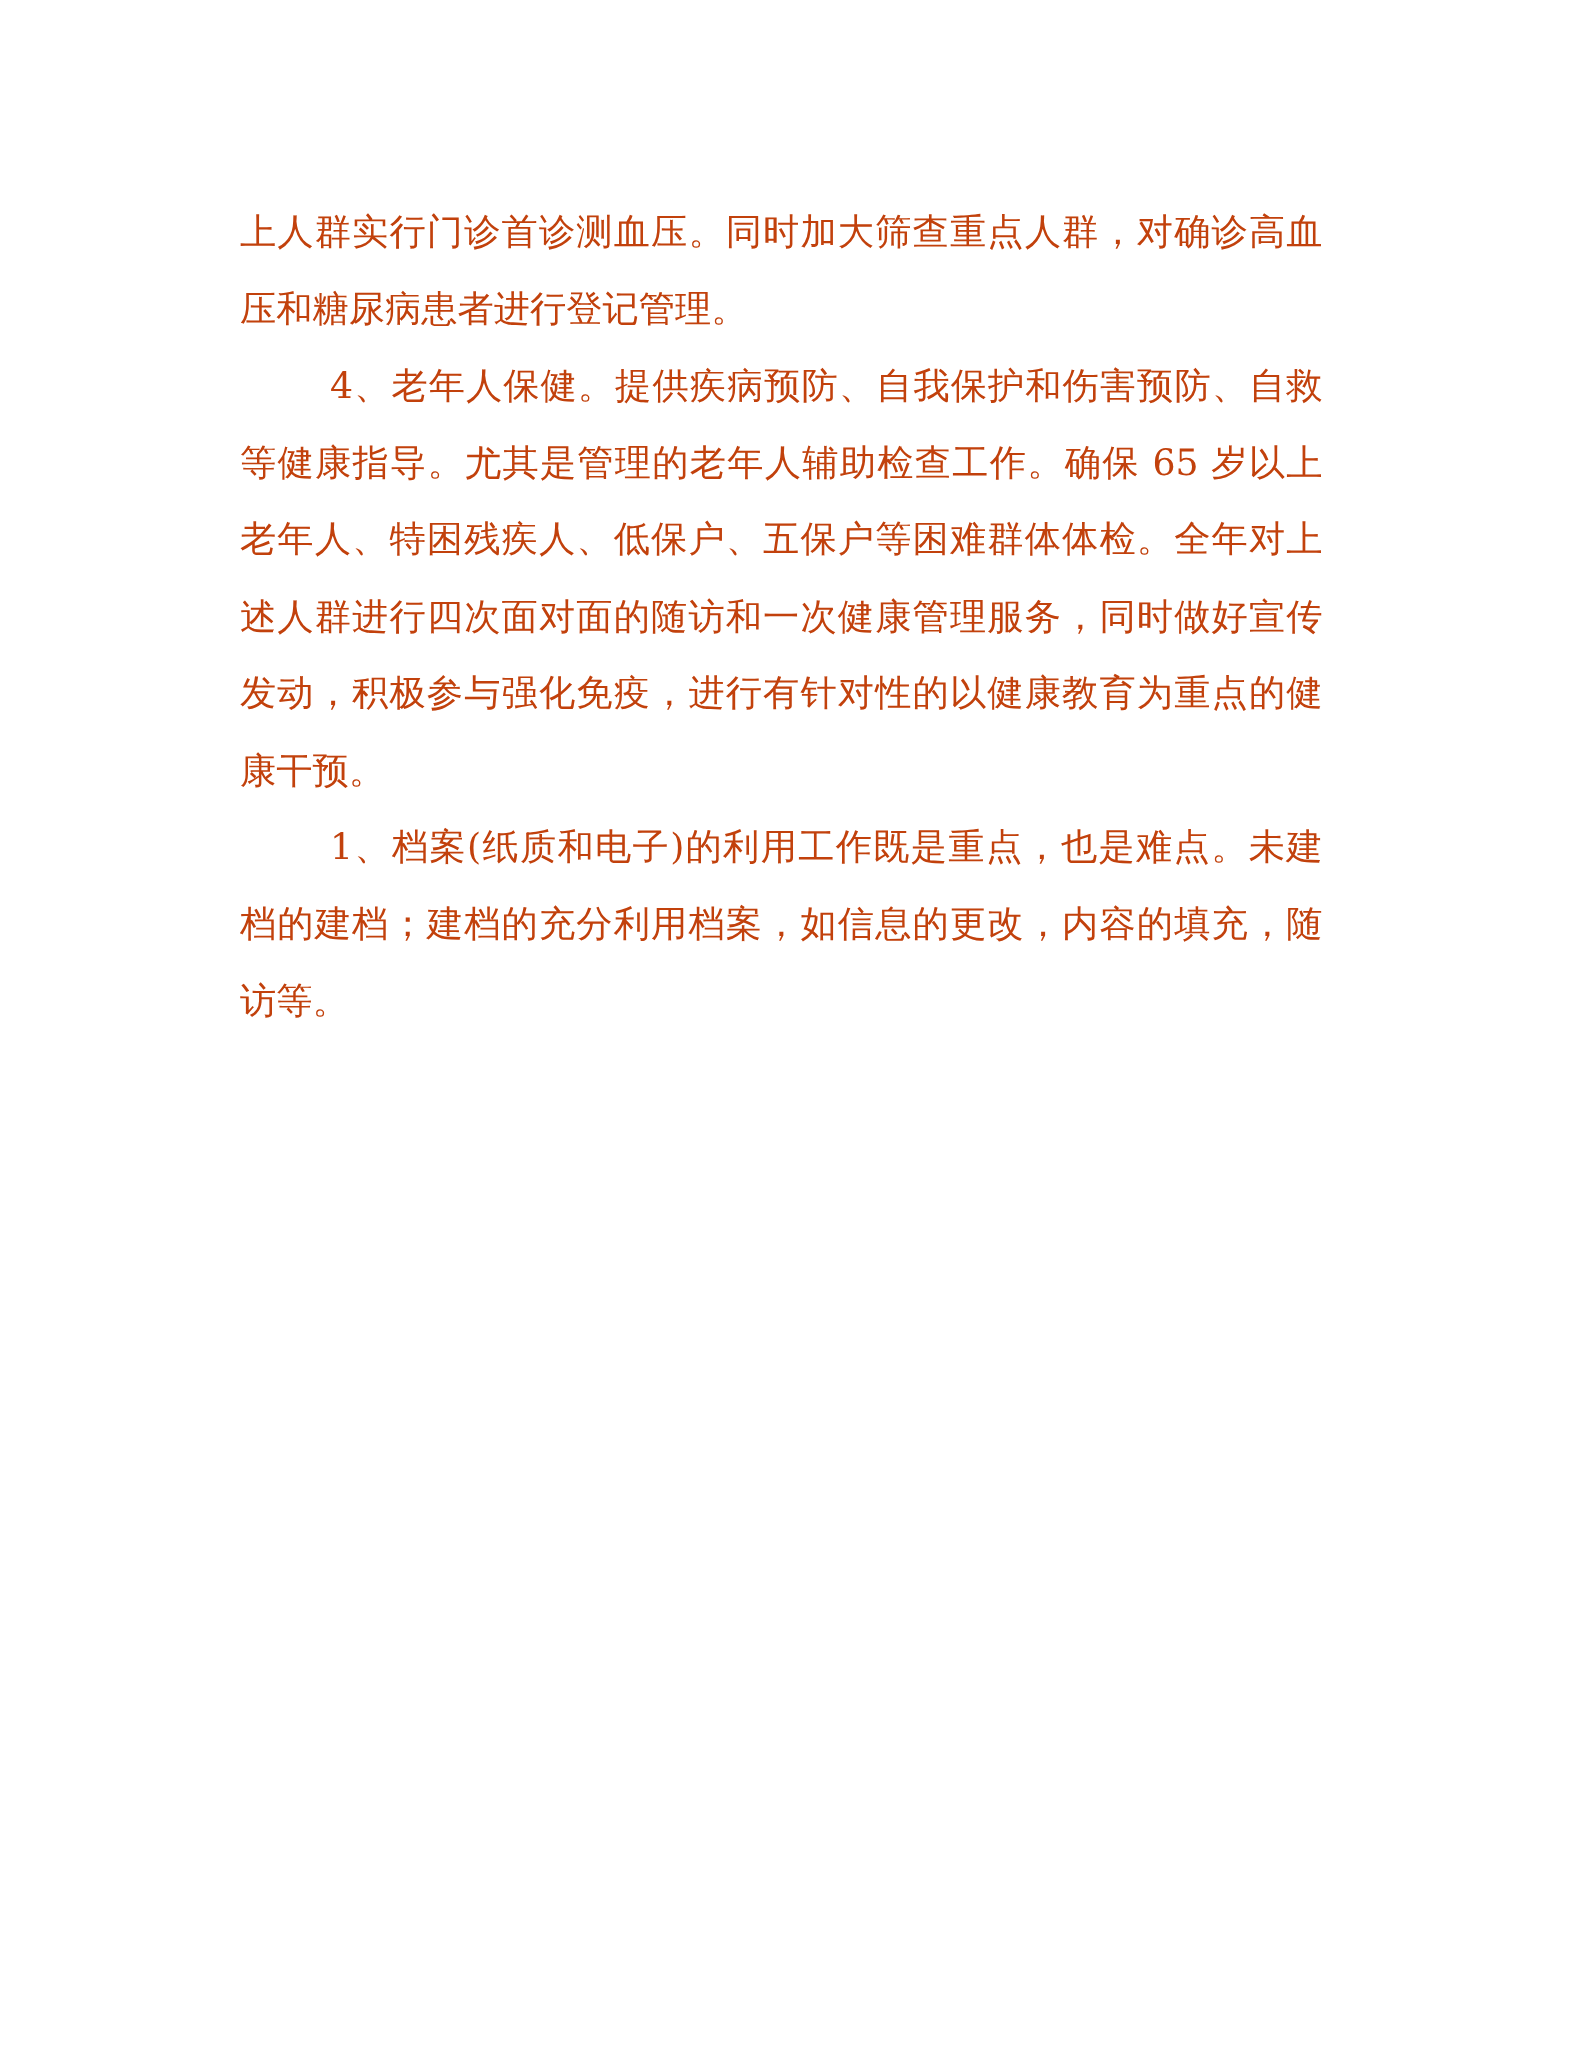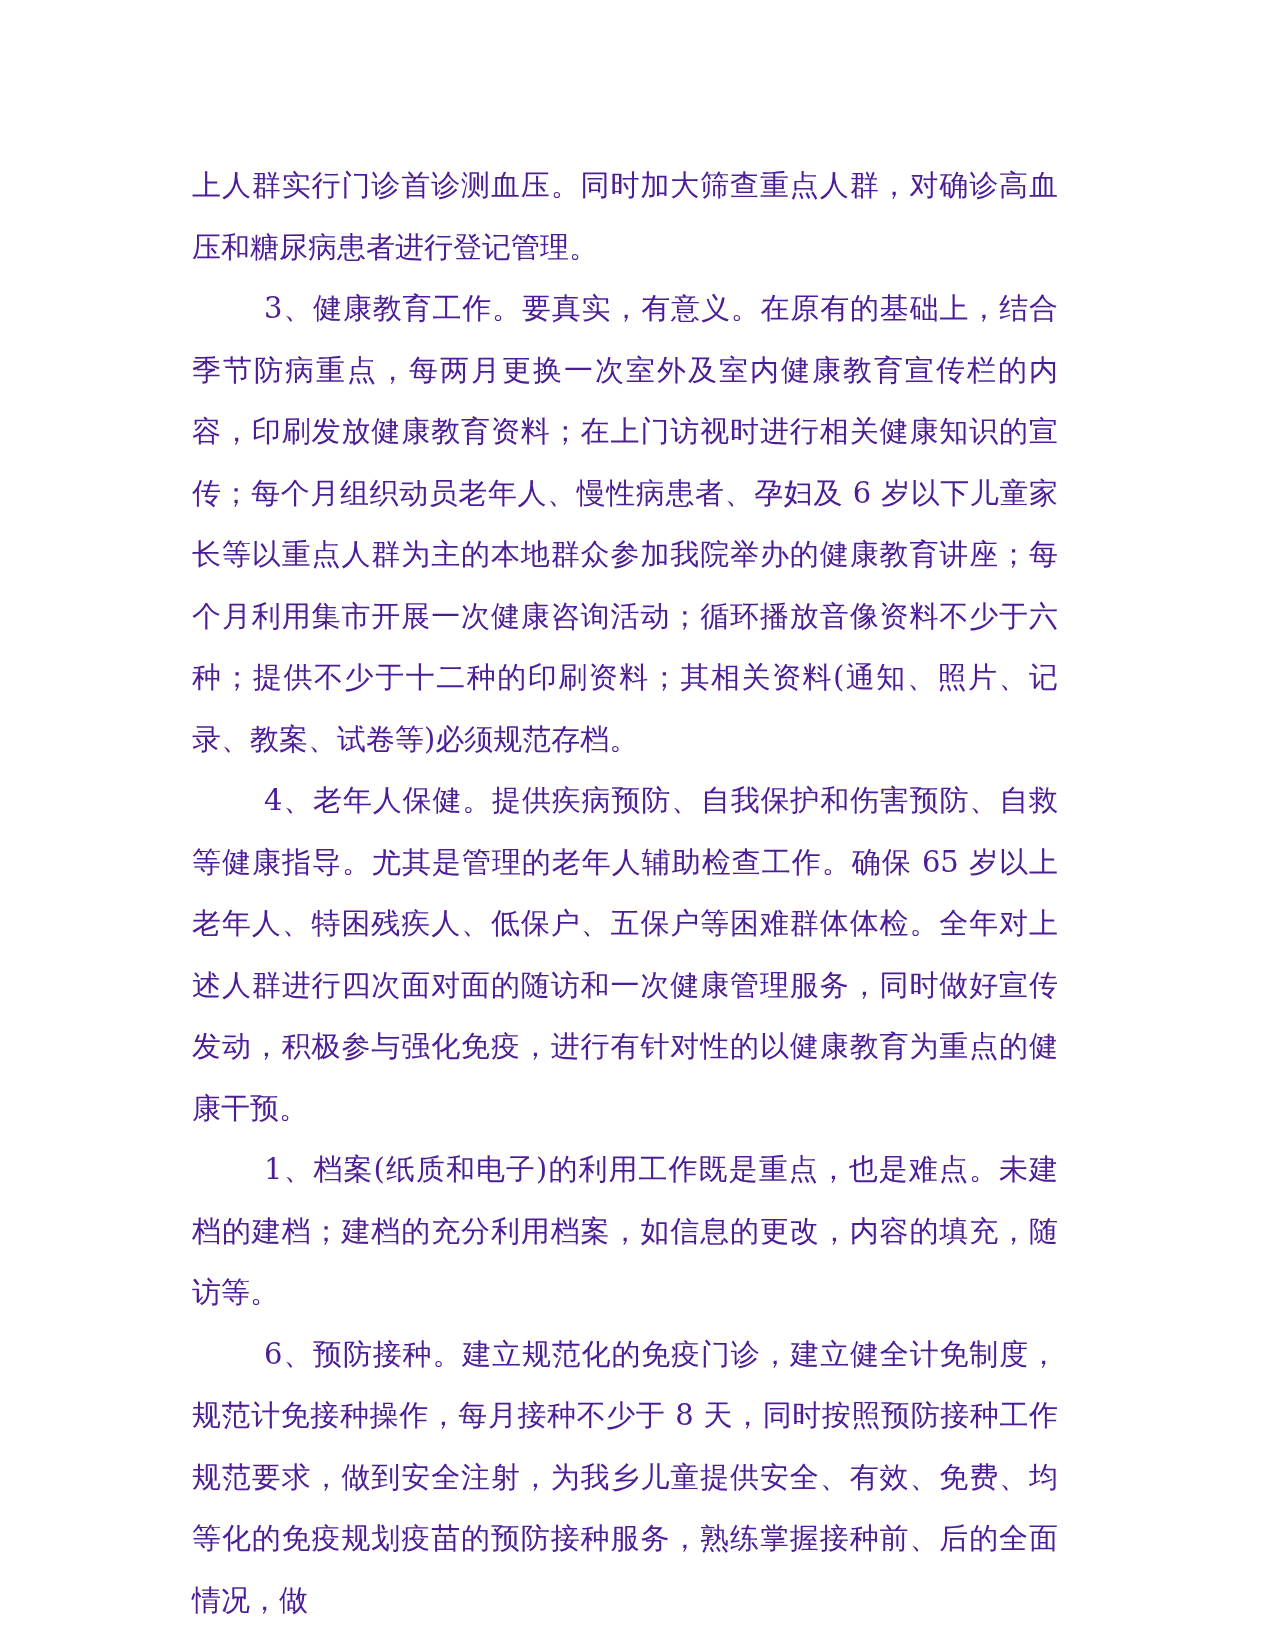--- a/index.html
+++ b/index.html
@@ -15,39 +15,37 @@
     overflow: hidden;
   }
   .text-block {
     position: absolute;
     left: 192px;
     top: 155px;
     width: 866px;
     font-family: "DejaVu Serif", "Liberation Serif", serif;
     font-size: 29px;
     line-height: 61.5px;
-    color: #4c1d95;
+    color: #c2410c;
     text-align: justify;
     text-justify: inter-ideograph;
     font-weight: 400;
   }
   .text-block p {
     margin: 0;
     padding: 0;
     text-indent: 72px;
     word-break: break-all;
   }
   .text-block p.continuation {
     text-indent: 0;
   }
 </style>
 </head>
 <body>
 
 <div class="page">
   <div class="text-block">
     <p class="continuation">上人群实行门诊首诊测血压。同时加大筛查重点人群，对确诊高血压和糖尿病患者进行登记管理。</p>
-    <p>3、健康教育工作。要真实，有意义。在原有的基础上，结合季节防病重点，每两月更换一次室外及室内健康教育宣传栏的内容，印刷发放健康教育资料；在上门访视时进行相关健康知识的宣传；每个月组织动员老年人、慢性病患者、孕妇及 6 岁以下儿童家长等以重点人群为主的本地群众参加我院举办的健康教育讲座；每个月利用集市开展一次健康咨询活动；循环播放音像资料不少于六种；提供不少于十二种的印刷资料；其相关资料(通知、照片、记录、教案、试卷等)必须规范存档。</p>
     <p>4、老年人保健。提供疾病预防、自我保护和伤害预防、自救等健康指导。尤其是管理的老年人辅助检查工作。确保 65 岁以上老年人、特困残疾人、低保户、五保户等困难群体体检。全年对上述人群进行四次面对面的随访和一次健康管理服务，同时做好宣传发动，积极参与强化免疫，进行有针对性的以健康教育为重点的健康干预。</p>
     <p>1、档案(纸质和电子)的利用工作既是重点，也是难点。未建档的建档；建档的充分利用档案，如信息的更改，内容的填充，随访等。</p>
-    <p>6、预防接种。建立规范化的免疫门诊，建立健全计免制度，规范计免接种操作，每月接种不少于 8 天，同时按照预防接种工作规范要求，做到安全注射，为我乡儿童提供安全、有效、免费、均等化的免疫规划疫苗的预防接种服务，熟练掌握接种前、后的全面情况，做</p>
   </div>
 </div>
 
 </body></html>

